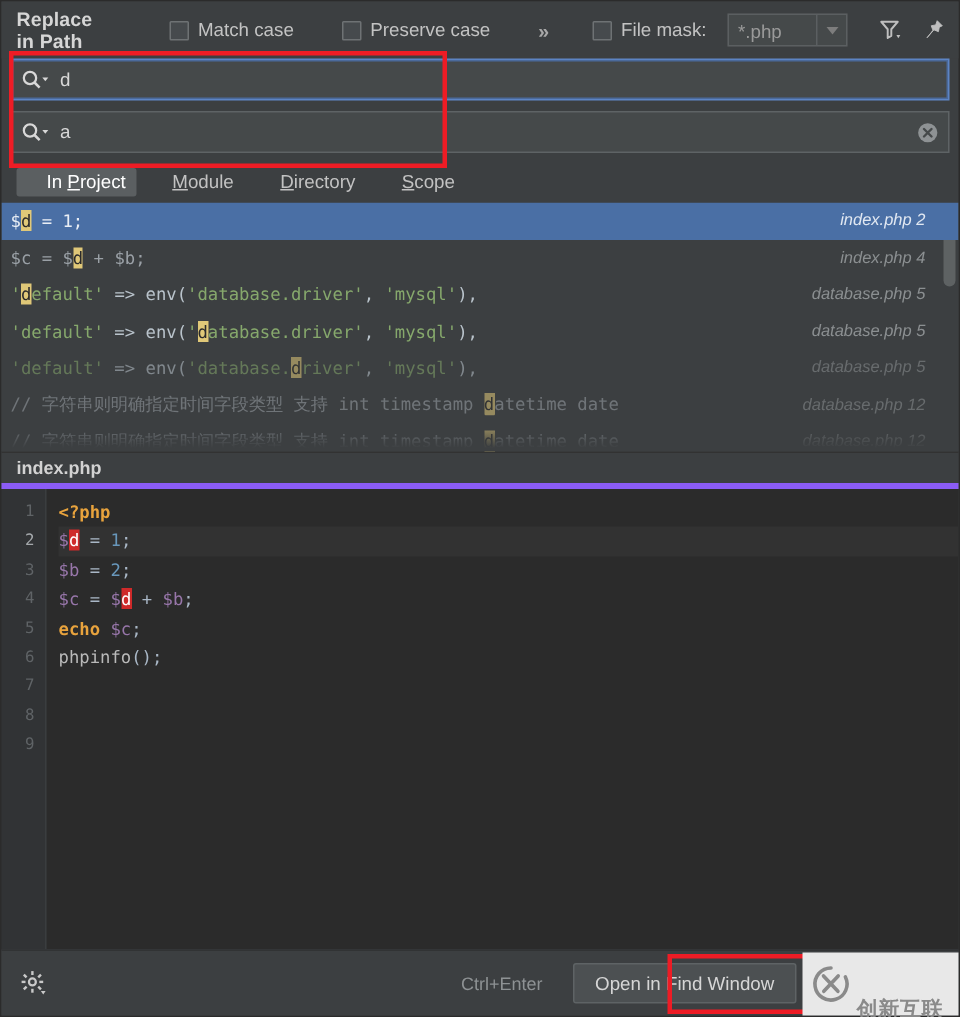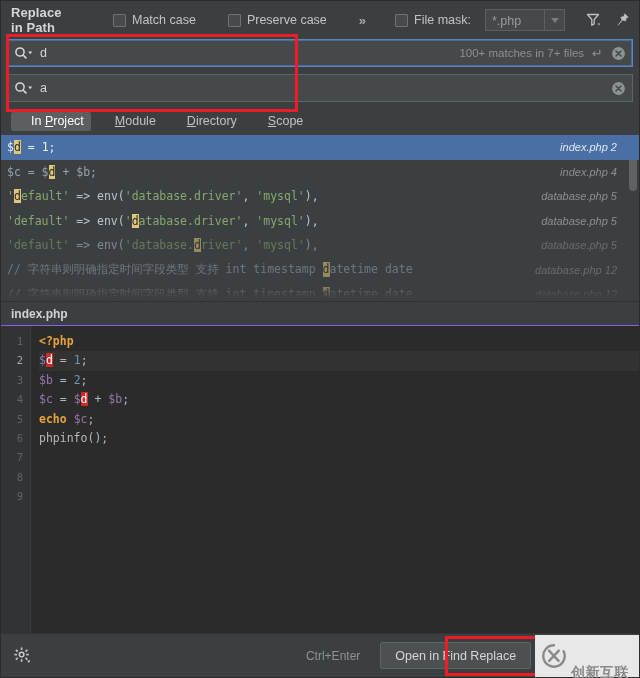--- a/index.html
+++ b/index.html
@@ -142,21 +142,21 @@
     background: linear-gradient(to bottom, rgba(60,63,65,0), #3c3f41 85%);
     pointer-events:none;
   }
 
   
   .preview-head {
     height: 24px; flex: 0 0 24px;
     background: #3c3f41;
     display: flex; align-items: center; padding-left: 10px;
     font-size: 12px; font-weight: bold; color: #d2d2d2;
-    border-bottom: 1px solid #8b5cf6;
+    border-bottom: 4px solid #8b5cf6;
   }
   .editor {
     flex: 1 1 auto; background: #2b2b2b; display: flex; overflow: hidden;
     position: relative;
   }
   .gutter {
     width: 30px; flex: 0 0 30px; background: #313335;
     border-right: 1px solid #3a3d3f;
     padding-top: 6px; text-align: right;
   }
@@ -259,30 +259,20 @@
 
     <div class="field focused">
       <span class="srch-icon">
         <svg width="20" height="14" viewBox="0 0 20 14">
           <circle cx="6" cy="6" r="4.1" fill="none" stroke="#d8d8d8" stroke-width="1.5"></circle>
           <line x1="9" y1="9" x2="12.4" y2="12.4" stroke="#d8d8d8" stroke-width="1.7"></line>
           <path d="M14.2 5.6l4 0-2 2.6z" fill="#d8d8d8"></path>
         </svg>
       </span>
       <span class="field-text">d</span>
-      <div class="field-right">
-        <span class="matches">100+ matches in 7+ files</span>
-        <span class="enter-ico">↵</span>
-        <span class="clear-ico">
-          <svg width="15" height="15" viewBox="0 0 15 15">
-            <circle cx="7.5" cy="7.5" r="6.4" fill="#8e9294"></circle>
-            <path d="M5 5l5 5M10 5l-5 5" stroke="#45494a" stroke-width="1.6" stroke-linecap="round"></path>
-          </svg>
-        </span>
-      </div>
     </div>
 
     <div class="field">
       <span class="srch-icon">
         <svg width="20" height="14" viewBox="0 0 20 14">
           <circle cx="6" cy="6" r="4.1" fill="none" stroke="#d8d8d8" stroke-width="1.5"></circle>
           <line x1="9" y1="9" x2="12.4" y2="12.4" stroke="#d8d8d8" stroke-width="1.7"></line>
           <path d="M14.2 5.6l4 0-2 2.6z" fill="#d8d8d8"></path>
         </svg>
       </span>
@@ -380,21 +370,21 @@
           <rect x="3.0" y="3.4" width="1.6" height="2.6" transform="rotate(-45 3.8 4.7)"></rect>
           <rect x="12.6" y="11.4" width="1.6" height="2.6" transform="rotate(-45 13.4 12.7)"></rect>
           <rect x="12.6" y="3.4" width="1.6" height="2.6" transform="rotate(45 13.4 4.7)"></rect>
           <rect x="3.0" y="11.4" width="1.6" height="2.6" transform="rotate(45 3.8 12.7)"></rect>
         </g>
         <path d="M14.2 14.6l3.2 0-1.6 2.4z" fill="#c9c9c9"></path>
       </svg>
     </div>
     <div class="bspace"></div>
     <div class="shortcut">Ctrl+Enter</div>
-    <div class="btn">Open in Find Replace</div>
+    <div class="btn">Open in Find Window</div>
     <div class="btn">Replace <span class="u">A</span>ll</div>
 
     <div class="red-box" style="left:444px; top:2px; width:105px; height:40px;"></div>
 
     <div class="watermark">
       <span class="wm-logo">
         <svg width="26" height="26" viewBox="0 0 26 26">
           <path d="M13 2.3a10.7 10.7 0 1 0 9.6 6.0" fill="none" stroke="#8a8a8a" stroke-width="2.4" stroke-linecap="round"></path>
           <path d="M8.0 7.6l9.6 10.3M17.8 7.6L8.2 17.9" stroke="#8a8a8a" stroke-width="2.4" stroke-linecap="round"></path>
         </svg>

